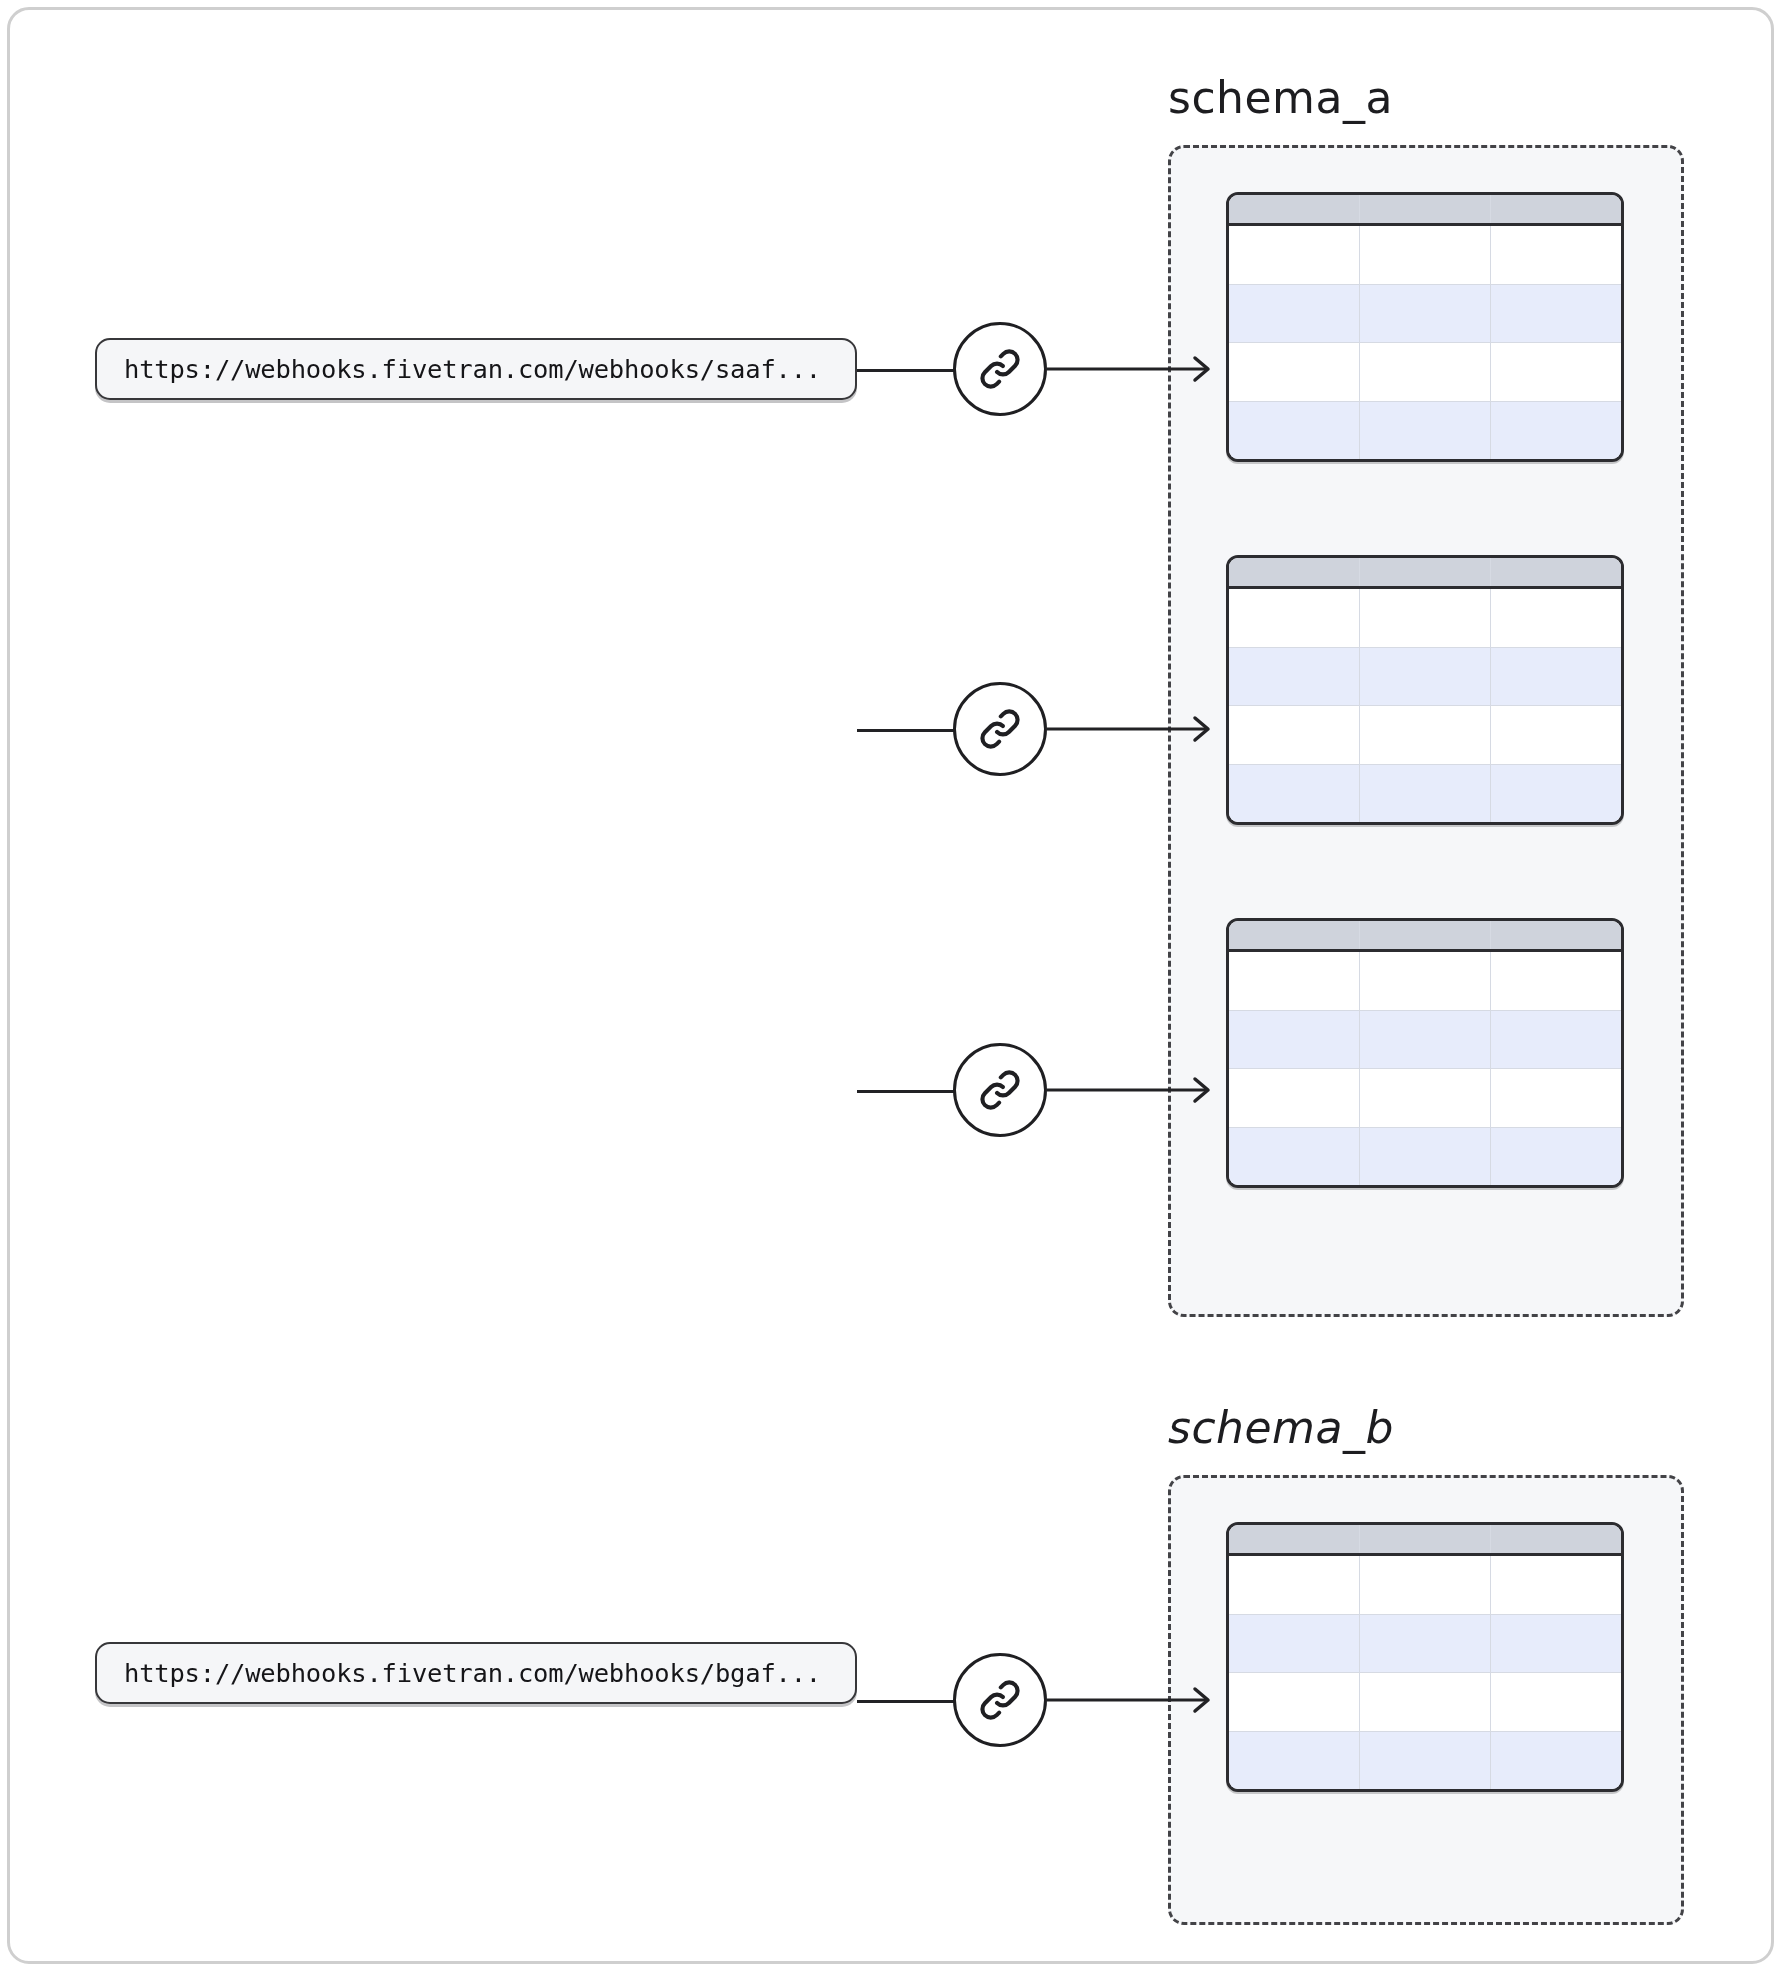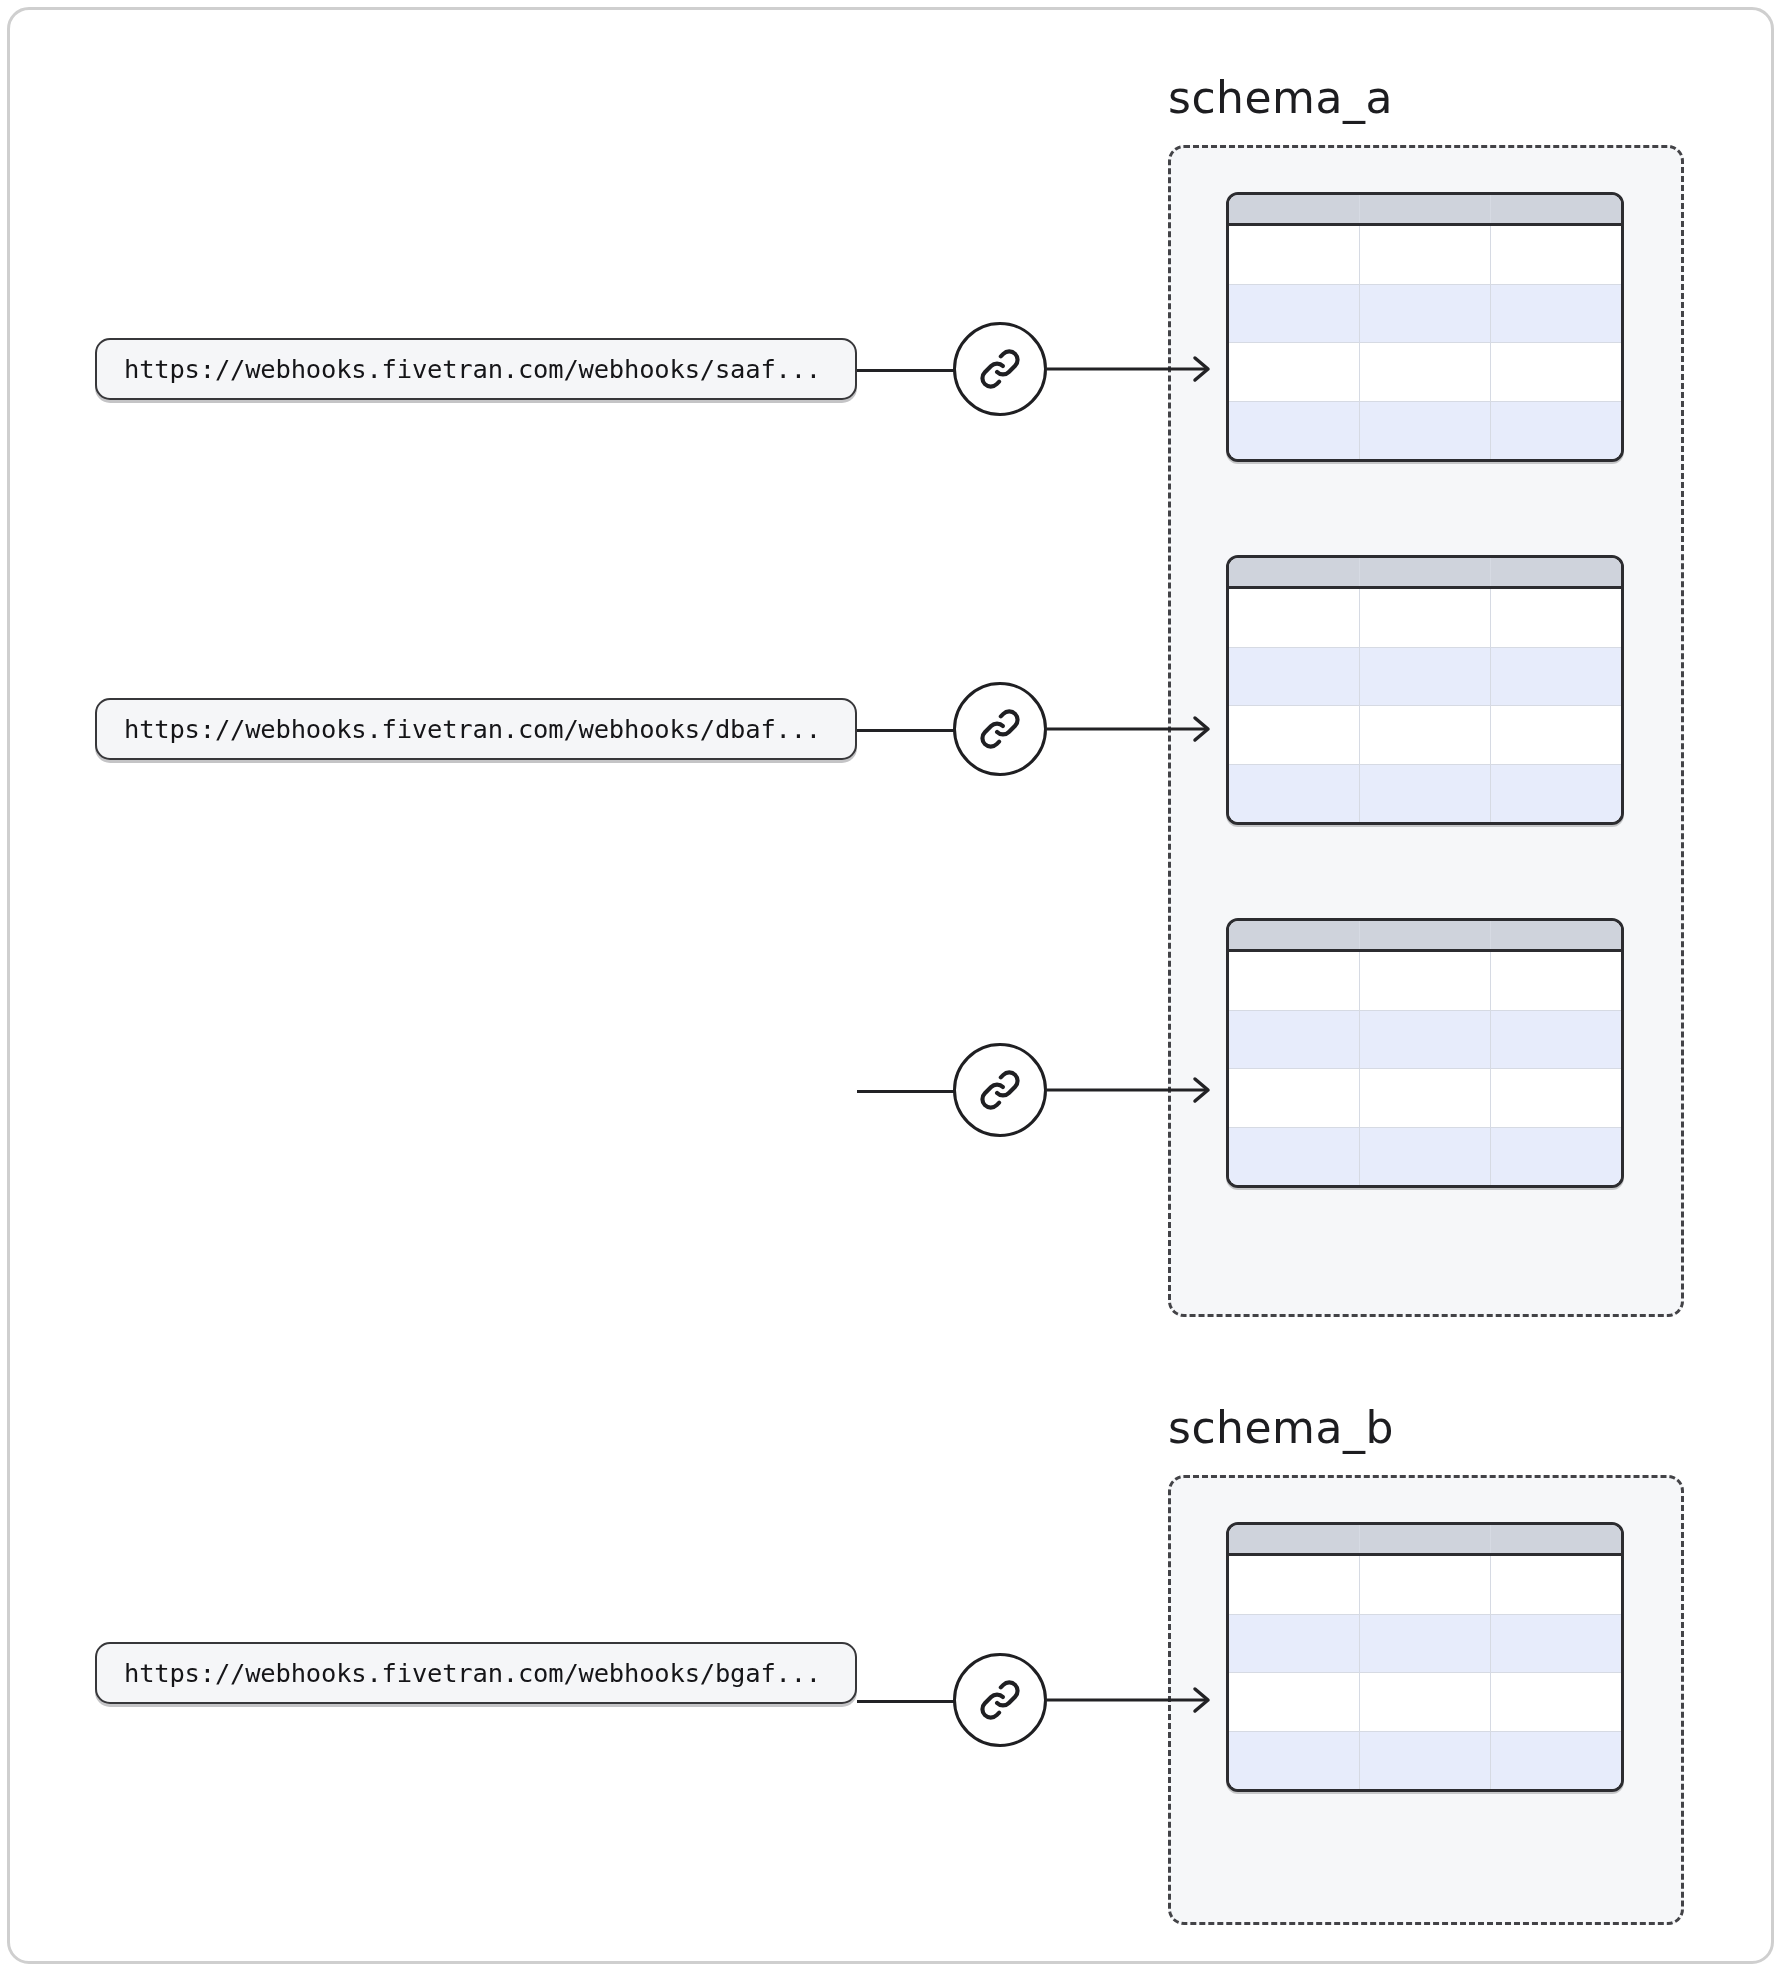--- a/index.html
+++ b/index.html
@@ -227,21 +227,21 @@
           </div>
         <div class="tbl-row alt">
             <div class="tbl-cell"></div>
             <div class="tbl-cell"></div>
             <div class="tbl-cell"></div>
           </div>
       </div>
     </div>
   </div>
 
-  <div class="schema-title" style="left:1168px; top:1402px;">schema_b</div>
+  <div class="schema-title" style="left:1168px; top:1402px;font-style:italic;">schema_b</div>
 
   <div class="schema-box" style="left:1168px; top:1475px; width:516px; height:450px;">
     <div class="db-table" style="left:55px; top:44px; width:398px; height:270px;">
       <div class="tbl-head">
         <div class="tbl-cell"></div>
         <div class="tbl-cell"></div>
         <div class="tbl-cell"></div>
       </div>
       <div class="tbl-body">
         <div class="tbl-row plain">
@@ -278,23 +278,20 @@
       <path d="M13.4 10.6a4 4 0 0 0-5.66 0l-3 3a4 4 0 1 0 5.66 5.66l1.2-1.2"></path>
     </svg>
   </div>
   <div class="arrow-wrap" style="left:1047px; top:352px;">
     <svg width="170" height="34" viewBox="0 0 170 34">
       <line x1="0" y1="17" x2="160" y2="17" stroke="#222225" stroke-width="3"></line>
       <polyline points="148,6 161,17 148,28" fill="none" stroke="#222225" stroke-width="3.5" stroke-linecap="round" stroke-linejoin="round"></polyline>
     </svg>
   </div>
 
-  <div class="url-box" style="top:698px;">
-    <span class="url-text">https://webhooks.fivetran.com/webhooks/dbaf...</span>
-  </div>
   <div class="conn-line" style="left:857px; top:729px; width:99px;"></div>
   <div class="link-badge" style="left:953px; top:682px;">
     <svg width="50" height="50" viewBox="0 0 24 24" fill="none" stroke="#1f1f22" stroke-width="2" stroke-linecap="round" stroke-linejoin="round">
       <path d="M10.6 13.4a4 4 0 0 0 5.66 0l3-3a4 4 0 1 0-5.66-5.66l-1.2 1.2"></path>
       <path d="M13.4 10.6a4 4 0 0 0-5.66 0l-3 3a4 4 0 1 0 5.66 5.66l1.2-1.2"></path>
     </svg>
   </div>
   <div class="arrow-wrap" style="left:1047px; top:712px;">
     <svg width="170" height="34" viewBox="0 0 170 34">
       <line x1="0" y1="17" x2="160" y2="17" stroke="#222225" stroke-width="3"></line>

